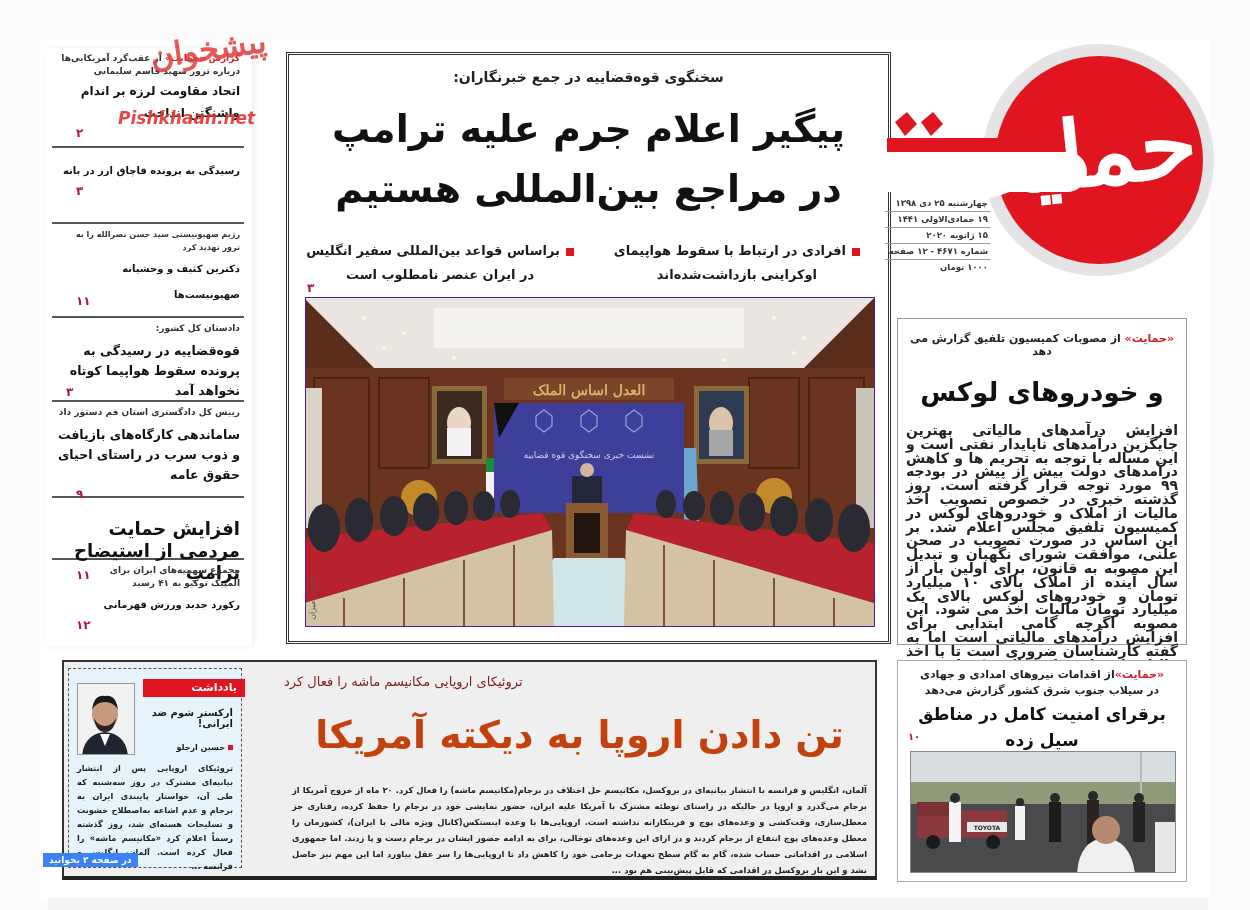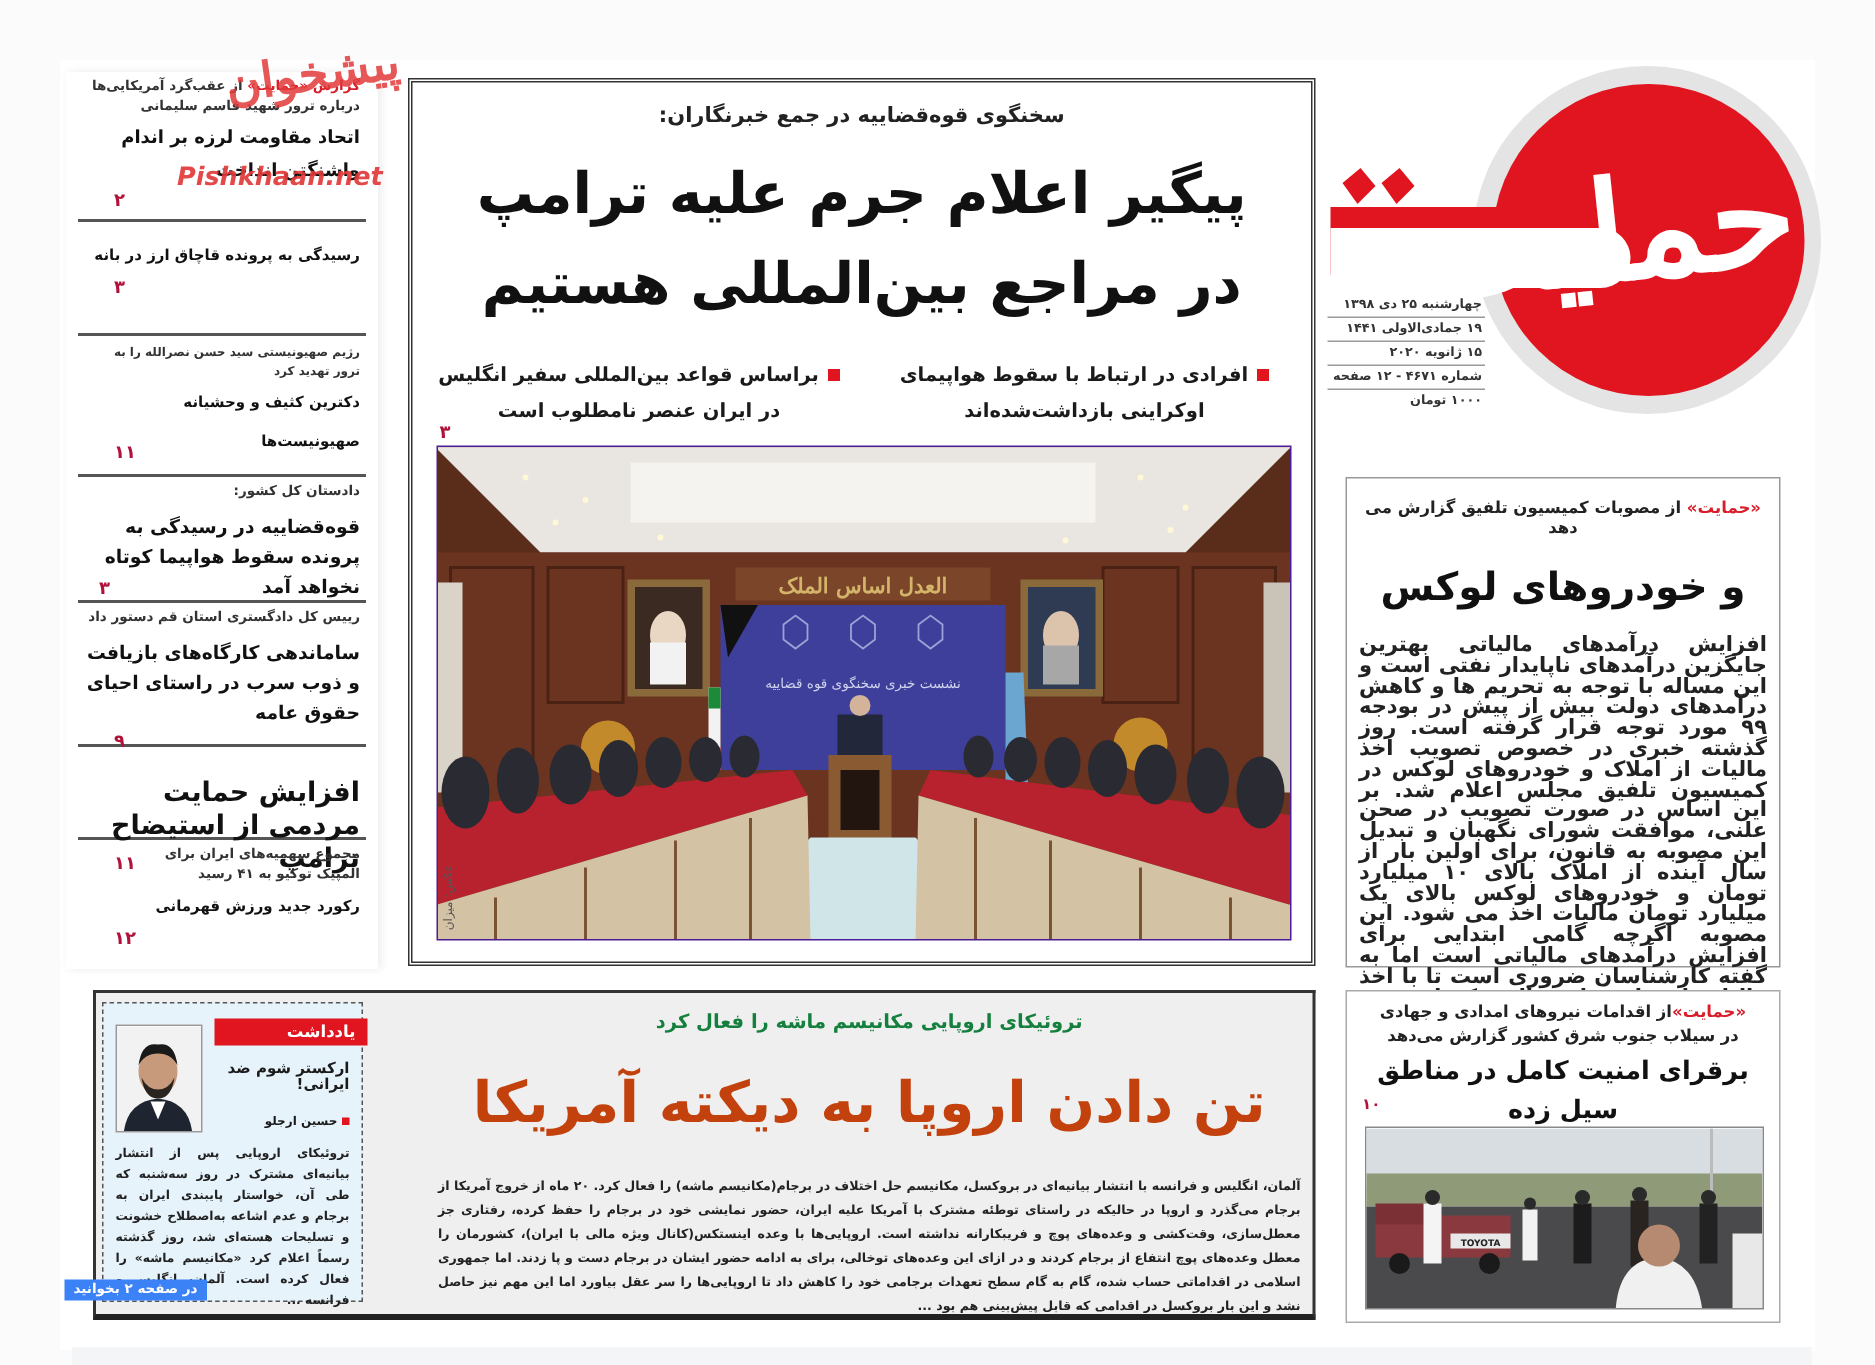--- a/index.html
+++ b/index.html
@@ -18,21 +18,21 @@
   .lc-kicker .red { color: #d81e2a; }
   .lc-title { font-family: "DejaVu Sans", sans-serif; font-size: 10px; font-weight: bold; line-height: 22px; color: #111; margin-top: 2px; }
   .lc-page { font-size: 12px; font-weight: bold; color: #b0123a; text-align: left; line-height: 14px; padding-left: 20px; margin-top: 2px; }
 
   .watermark { position: absolute; left: 118px; top: 108px; font-family: "DejaVu Sans", sans-serif; font-style: italic;
                font-weight: bold; font-size: 17px; color: #e23a3a; direction: ltr; opacity: 0.92; }
   .watermark-fa { position: absolute; left: 150px; top: 30px; font-family: "DejaVu Serif", serif; font-weight: bold;
                   font-size: 32px; color: #e23a3a; opacity: 0.85; transform: rotate(-8deg); }
 
   
-  .main-box { position: absolute; left: 272px; top: 52px; width: 605px; height: 592px; border: 3px double #333; background: #fff; }
+  .main-box { position: absolute; left: 286px; top: 52px; width: 605px; height: 592px; border: 3px double #333; background: #fff; }
   .main-kicker { position: absolute; top: 14px; left: 0; right: 0; text-align: center; font-size: 14px; font-weight: bold; color: #222; }
   .main-headline { position: absolute; top: 44px; left: 0; right: 0; text-align: center; font-family: "DejaVu Sans", sans-serif;
                    font-weight: bold; font-size: 38px; line-height: 60px; color: #111; letter-spacing: -0.5px; }
   .sub-row { position: absolute; top: 184px; left: 14px; right: 14px; display: flex; justify-content: space-between; }
   .sub-item { width: 48%; text-align: center; font-size: 13px; font-weight: bold; line-height: 24px; color: #1a1a1a; }
   .sub-item .bullet { display: inline-block; width: 8px; height: 8px; background: #e0151f; margin-left: 6px; vertical-align: middle; }
   .main-page-num { position: absolute; top: 226px; left: 18px; font-size: 12px; font-weight: bold; color: #b0123a; }
 
   .main-photo { position: absolute; left: 16px; top: 242px; width: 570px; height: 330px; overflow: hidden; border: 1px solid #4c1d95; }
   .photo-credit { position: absolute; left: 2px; bottom: 6px; font-size: 8px; color: #555; writing-mode: vertical-rl; transform: rotate(180deg); }
@@ -61,21 +61,21 @@
   
   .flood-box { position: absolute; left: 897px; top: 660px; width: 290px; height: 222px; border: 1px solid #aaa; background: #fff; }
   .flood-kicker { text-align: center; font-size: 11px; font-weight: bold; line-height: 16px; margin-top: 6px; color: #222; }
   .flood-kicker .red { color: #d81e2a; }
   .flood-headline { text-align: center; font-size: 17px; font-weight: bold; line-height: 26px; color: #111; margin-top: 2px; }
   .flood-page { position: absolute; left: 10px; top: 70px; font-size: 10px; color: #b0123a; font-weight: bold; }
   .flood-photo { position: absolute; left: 12px; top: 90px; width: 266px; height: 122px; overflow: hidden; border: 1px solid #888; }
 
   
   .europe-box { position: absolute; left: 62px; top: 660px; width: 815px; height: 220px; background: #efeff0; border: 2px solid #333; border-bottom: 4px solid #222; }
-  .europe-kicker { position: absolute; top: 12px; left: 220px; right: 0; text-align: center; font-size: 13px; font-weight: bold; color: #15803d; }
+  .europe-kicker { position: absolute; top: 12px; left: 220px; right: 0; text-align: left; font-size: 13px; font-weight: normal; color: #7f1d1d; }
   .europe-headline { position: absolute; top: 38px; left: 220px; right: 0; text-align: center; font-size: 38px; font-weight: bold; line-height: 70px; color: #c2410c; }
   .europe-body { position: absolute; top: 120px; left: 228px; right: 8px; font-size: 8.4px; line-height: 16px; font-weight: bold; color: #222; text-align: justify; }
 
   
   .opinion { position: absolute; left: 4px; top: 6px; width: 174px; height: 200px; background: #e6f3fb; border: 1px dashed #555; }
   .op-label { position: absolute; right: -4px; top: 10px; width: 102px; height: 18px; background: #e0151f; color: #fff; font-size: 11px; font-weight: bold; text-align: right; padding-right: 8px; line-height: 18px; }
   .op-title { position: absolute; right: 8px; top: 38px; width: 100px; font-size: 10px; font-weight: bold; text-align: right; }
   .op-author { position: absolute; right: 8px; top: 74px; font-size: 8px; font-weight: bold; }
   .op-author .sq { display: inline-block; width: 5px; height: 5px; background: #e0151f; margin-left: 3px; }
   .op-photo { position: absolute; left: 8px; top: 14px; width: 58px; height: 72px; background: #fff; border: 1px solid #999; overflow: hidden; }

